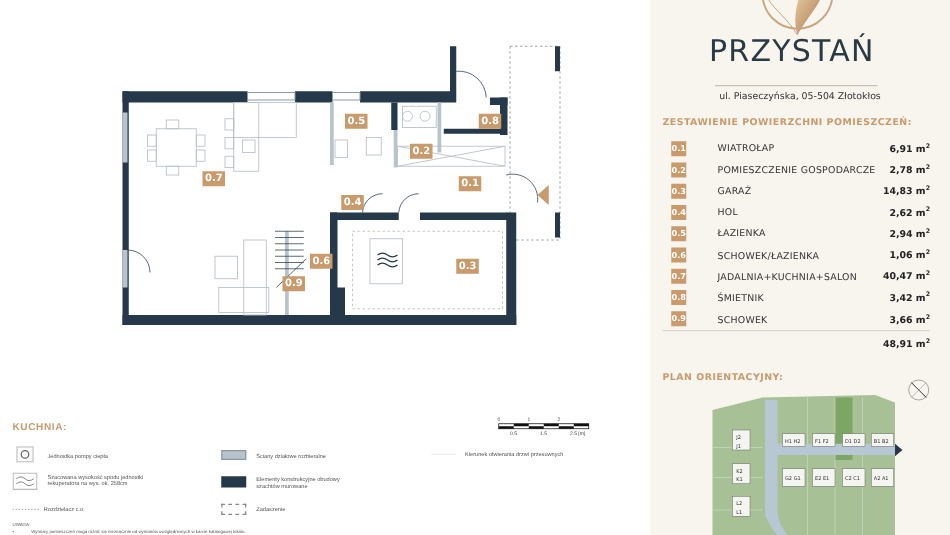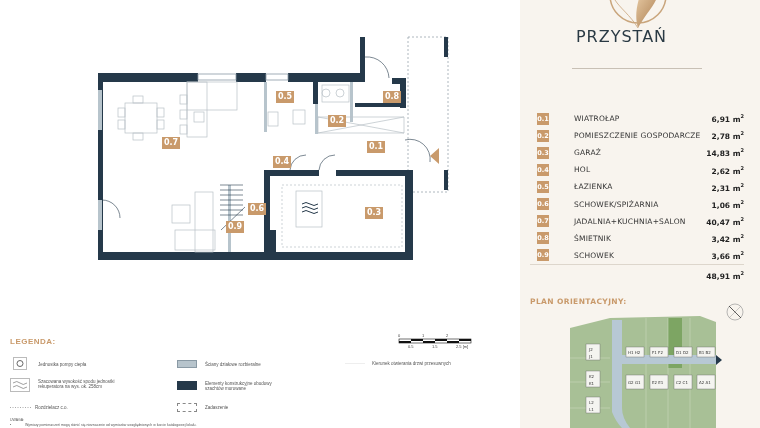--- a/index.html
+++ b/index.html
@@ -13,21 +13,21 @@
 
   
   .legend-title { position: absolute; left: 10px; top: 337px; font-size: 8px; font-weight: bold; color: #c99a6b; letter-spacing: 0.5px; }
   .leg { position: absolute; font-size: 4.5px; color: #555; line-height: 5px; }
   .leg-icon { position: absolute; }
   .scale { position: absolute; left: 398px; top: 333px; }
   .scale-lbl { position: absolute; font-size: 4px; color: #444; }
 
   
   .logo { position: absolute; left: 0; top: 0; width: 240px; height: 80px; }
-  .brand { position: absolute; left: 0; width: 203px; text-align: center; top: 27px; font-size: 16px; color: #2a3a44; letter-spacing: 1px; font-family: "DejaVu Sans", sans-serif; font-weight: normal; }
+  .brand { position: absolute; left: 12px; width: 203px; text-align: center; top: 27px; font-size: 24px; color: #2a3a44; letter-spacing: 1px; font-family: "DejaVu Sans", sans-serif; font-weight: normal; }
   .brand-sub { position: absolute; left: 0; width: 240px; text-align: center; top: 51px; font-size: 11px; color: #d4b99a; letter-spacing: 1px; font-family: "DejaVu Sans", sans-serif; }
   .divider { position: absolute; left: 52px; top: 68px; width: 130px; height: 1px; background: #c8c0b5; }
   .address { position: absolute; left: 0; width: 240px; text-align: center; top: 72px; font-size: 7.5px; color: #333; font-family: "DejaVu Sans", sans-serif; }
   .sec-title { position: absolute; left: 10px; font-size: 7.5px; font-weight: bold; color: #c99a6b; letter-spacing: 0.4px; font-family: "DejaVu Sans", sans-serif; }
   .rows { position: absolute; left: 17px; top: 110px; width: 207px; }
   .row { position: relative; height: 17.1px; display: flex; align-items: center; }
   .row .rb { width: 12px; height: 12px; background: #c99a6b; color: #fff; font-size: 6.5px; font-weight: bold; text-align: center; line-height: 12px; font-family: "DejaVu Sans", sans-serif; }
   .row .rn { position: absolute; left: 37px; font-size: 7.5px; color: #333; font-family: "DejaVu Sans", sans-serif; letter-spacing: 0.2px; }
   .row .ra { position: absolute; right: 0; font-size: 7.5px; color: #222; font-weight: bold; font-family: "DejaVu Sans", sans-serif; }
   sup { font-size: 5px; }
@@ -135,21 +135,21 @@
   <div class="badge" style="left:367px;top:141px;">0.1</div>
   <div class="badge" style="left:328px;top:115px;">0.2</div>
   <div class="badge" style="left:365px;top:207px;">0.3</div>
   <div class="badge" style="left:273px;top:156px;">0.4</div>
   <div class="badge" style="left:276px;top:91px;">0.5</div>
   <div class="badge" style="left:248px;top:203px;">0.6</div>
   <div class="badge" style="left:162px;top:137px;">0.7</div>
   <div class="badge" style="left:383px;top:91px;">0.8</div>
   <div class="badge" style="left:226px;top:221px;">0.9</div>
 
-  <div class="legend-title">LEGENDA:</div>
+  <div class="legend-title">KUCHNIA:</div>
 
   <svg class="leg-icon" style="left:13px;top:357px;" width="14" height="13">
     <rect x="0.5" y="0.5" width="13" height="12" fill="#fff" stroke="#bbb"></rect>
       <circle cx="7" cy="6.5" r="3" fill="none" stroke="#666"></circle>
   </svg>
   <div class="leg" style="left:38px;top:362px;width:60px;">Jednostka pompy ciepła</div>
 
   <svg class="leg-icon" style="left:10px;top:378px;" width="20" height="14">
     <rect x="0.5" y="0.5" width="19" height="13" fill="#fff" stroke="#bbb"></rect>
     <path d="M3 5 q4 -3 7 0 t7 0 M3 9 q4 -3 7 0 t7 0" stroke="#777" fill="none" stroke-width="0.7"></path>
@@ -203,21 +203,23 @@
         <stop offset="0" stop-color="#e6c9a3"></stop>
           <stop offset="1" stop-color="#a87a4c"></stop>
       </linearGradient>
     </defs>
     <path d="M90 -5 A28 28 0 0 0 146 -5" fill="none" stroke="#c9a57c" stroke-width="1.5"></path>
     <path d="M118 28 C125 15 135 5 138 -5 L120 -5 C116 8 115 18 118 28 Z" fill="url(#lg)"></path>
     <path d="M118 28 C110 15 100 8 95 0" fill="none" stroke="#c9a57c" stroke-width="0.8"></path>
   </svg>
   <div class="brand">PRZYSTAŃ</div>
   <div class="divider"></div>
-
+  <div class="address">ul. Piaseczyńska, 05-504 Złotokłos</div>
+
+  <div class="sec-title" style="top:93px;">ZESTAWIENIE POWIERZCHNI POMIESZCZEŃ:</div>
 
   <div class="rows">
     <div class="row">
         <span class="rb">0.1</span>
         <span class="rn">WIATROŁAP</span>
         <span class="ra"><span>6,91 m</span><sup>2</sup></span>
       </div>
     <div class="row">
         <span class="rb">0.2</span>
         <span class="rn">POMIESZCZENIE GOSPODARCZE</span>
@@ -229,25 +231,25 @@
         <span class="ra"><span>14,83 m</span><sup>2</sup></span>
       </div>
     <div class="row">
         <span class="rb">0.4</span>
         <span class="rn">HOL</span>
         <span class="ra"><span>2,62 m</span><sup>2</sup></span>
       </div>
     <div class="row">
         <span class="rb">0.5</span>
         <span class="rn">ŁAZIENKA</span>
-        <span class="ra"><span>2,31 m</span><sup>2</sup></span>
+        <span class="ra"><span>2,94 m</span><sup>2</sup></span>
       </div>
     <div class="row">
         <span class="rb">0.6</span>
-        <span class="rn">SCHOWEK/SPIŻARNIA</span>
+        <span class="rn">SCHOWEK/ŁAZIENKA</span>
         <span class="ra"><span>1,06 m</span><sup>2</sup></span>
       </div>
     <div class="row">
         <span class="rb">0.7</span>
         <span class="rn">JADALNIA+KUCHNIA+SALON</span>
         <span class="ra"><span>40,47 m</span><sup>2</sup></span>
       </div>
     <div class="row">
         <span class="rb">0.8</span>
         <span class="rn">ŚMIETNIK</span>

